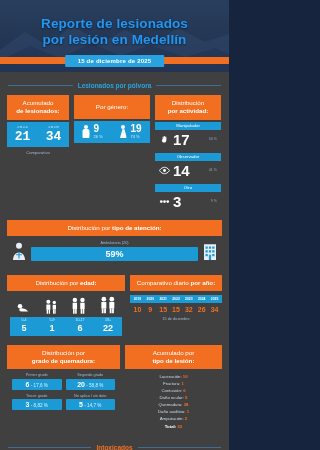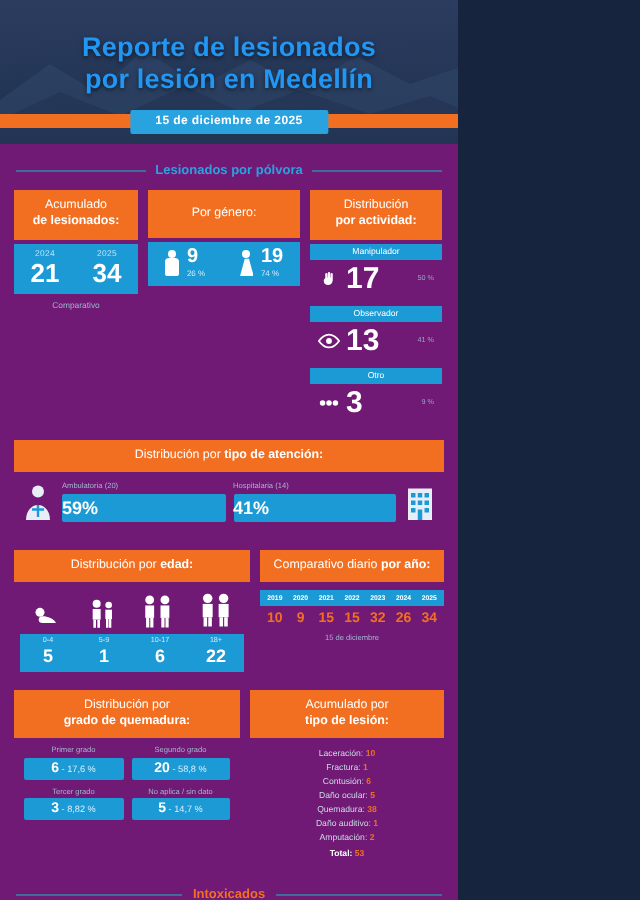--- a/index.html
+++ b/index.html
@@ -4,21 +4,21 @@
 <style>
   * { margin:0; padding:0; box-sizing:border-box; }
   html,body { width:229px; height:450px; }
   body {
     font-family:"Liberation Sans", sans-serif;
     background:#17243d;
     color:#ffffff;
     position:relative;
     overflow:hidden;
   }
-  .page { width:229px; height:450px; position:relative; background:#701a75; }
+  .page { width:229px; height:450px; position:relative; background:#404040; }
 
   
   .header {
     position:relative; height:72px; width:100%;
     background:linear-gradient(180deg,#2b4263 0%,#233css 1%,#24395a 40%,#1d2f4c 100%);
     overflow:hidden;
   }
   .header-bg {
     position:absolute; inset:0;
     background:
@@ -65,21 +65,21 @@
   .row1 { display:flex; gap:5px; padding:0 7px; align-items:flex-start; }
   .card { position:relative; }
   .c-acum { width:62px; }
   .c-gen  { width:76px; }
   .c-act  { width:66px; }
 
   .acum-values {
     background:#1c9ad6; display:flex; margin-top:2px; padding:3px 0 4px 0;
     justify-content:space-around; align-items:flex-end;
   }
-  .acum-cell { text-align:center; line-height:1; }
+  .acum-cell { text-align:center; line-height:1;font-family:Liberation Mono, monospace; }
   .acum-yr { font-size:4.2px; color:#bde6fa; display:block; margin-bottom:1px; letter-spacing:.2px; }
   .acum-num { font-size:13px; font-weight:bold; color:#ffffff; display:block; }
   .cap { text-align:center; font-size:4.2px; color:#9fb6cf; margin-top:3px; }
 
   .gen-values {
     background:#1c9ad6; display:flex; margin-top:2px; padding:3px 0 4px 0;
     justify-content:space-around; align-items:center;
   }
   .gen-cell { display:flex; align-items:center; gap:3px; }
   .gen-ico { width:8px; height:14px; position:relative; }
@@ -99,21 +99,21 @@
   }
   .act-val { display:flex; align-items:center; gap:3px; padding:0 0 3px 4px; }
   .act-ico { width:11px; height:9px; color:#fff; flex:0 0 auto; }
   .act-num { font-size:15px; font-weight:bold; }
   .act-pct { font-size:3.6px; color:#8fa9c4; margin-left:auto; margin-right:4px; }
 
   
   .aten-wrap { margin:7px 7px 0 7px; }
   .aten-body { display:flex; align-items:center; gap:4px; padding:5px 4px 6px 4px; }
   .aten-ico { width:16px; height:18px; flex:0 0 auto; }
-  .aten-col { flex:1; text-align:left; }
+  .aten-col { flex:1; text-align:center; }
   .aten-cap { font-size:3.8px; color:#9fb6cf; margin-bottom:1.5px; }
   .aten-pill {
     background:#1c9ad6; color:#fff; font-size:9px; font-weight:bold;
     padding:2px 0; border-radius:1px;
   }
 
   
   .row3 { display:flex; gap:5px; padding:0 7px; margin-top:8px; align-items:flex-start; }
   .edad { width:118px; }
   .comp { width:92px; }
@@ -247,21 +247,21 @@
         </div>
       </div>
 
       <div class="act-row">
         <div class="act-lbl">Observador</div>
         <div class="act-val">
           <svg class="act-ico" viewBox="0 0 24 16">
             <path fill="none" stroke="#ffffff" stroke-width="2" d="M1 8c3.5-5 7.5-7 11-7s7.5 2 11 7c-3.5 5-7.5 7-11 7S4.5 13 1 8z"></path>
             <circle cx="12" cy="8" r="3.2" fill="#ffffff"></circle>
           </svg>
-          <span class="act-num">13</span>
+          <span class="act-num">14</span>
           <span class="act-pct">41 %</span>
         </div>
       </div>
 
       <div class="act-row">
         <div class="act-lbl">Otro</div>
         <div class="act-val">
           <svg class="act-ico" viewBox="0 0 24 10">
             <circle cx="5" cy="5" r="3" fill="#ffffff"></circle>
             <circle cx="12" cy="5" r="3" fill="#ffffff"></circle>
@@ -280,24 +280,20 @@
     </div>
     <div class="aten-body">
       <svg class="aten-ico" viewBox="0 0 20 24">
         <circle cx="10" cy="5" r="4" fill="#e8eef5"></circle>
         <path d="M2 24c0-6 3.6-10 8-10s8 4 8 10z" fill="#e8eef5"></path>
         <path d="M10 14v8M6 17h8" stroke="#1c9ad6" stroke-width="1.6"></path>
       </svg>
       <div class="aten-col">
         <div class="aten-cap">Ambulatoria (20)</div>
         <div class="aten-pill">59%</div>
-      </div>
-      <div class="aten-col">
-        <div class="aten-cap">Hospitalaria (14)</div>
-        <div class="aten-pill">41%</div>
       </div>
       <svg class="aten-ico" viewBox="0 0 20 24">
         <rect x="2" y="3" width="16" height="21" fill="#e8eef5"></rect>
         <g fill="#1c9ad6">
           <rect x="4" y="6" width="3" height="3"></rect>
             <rect x="8.5" y="6" width="3" height="3"></rect>
             <rect x="13" y="6" width="3" height="3"></rect>
           <rect x="4" y="11" width="3" height="3"></rect>
             <rect x="8.5" y="11" width="3" height="3"></rect>
             <rect x="13" y="11" width="3" height="3"></rect>

